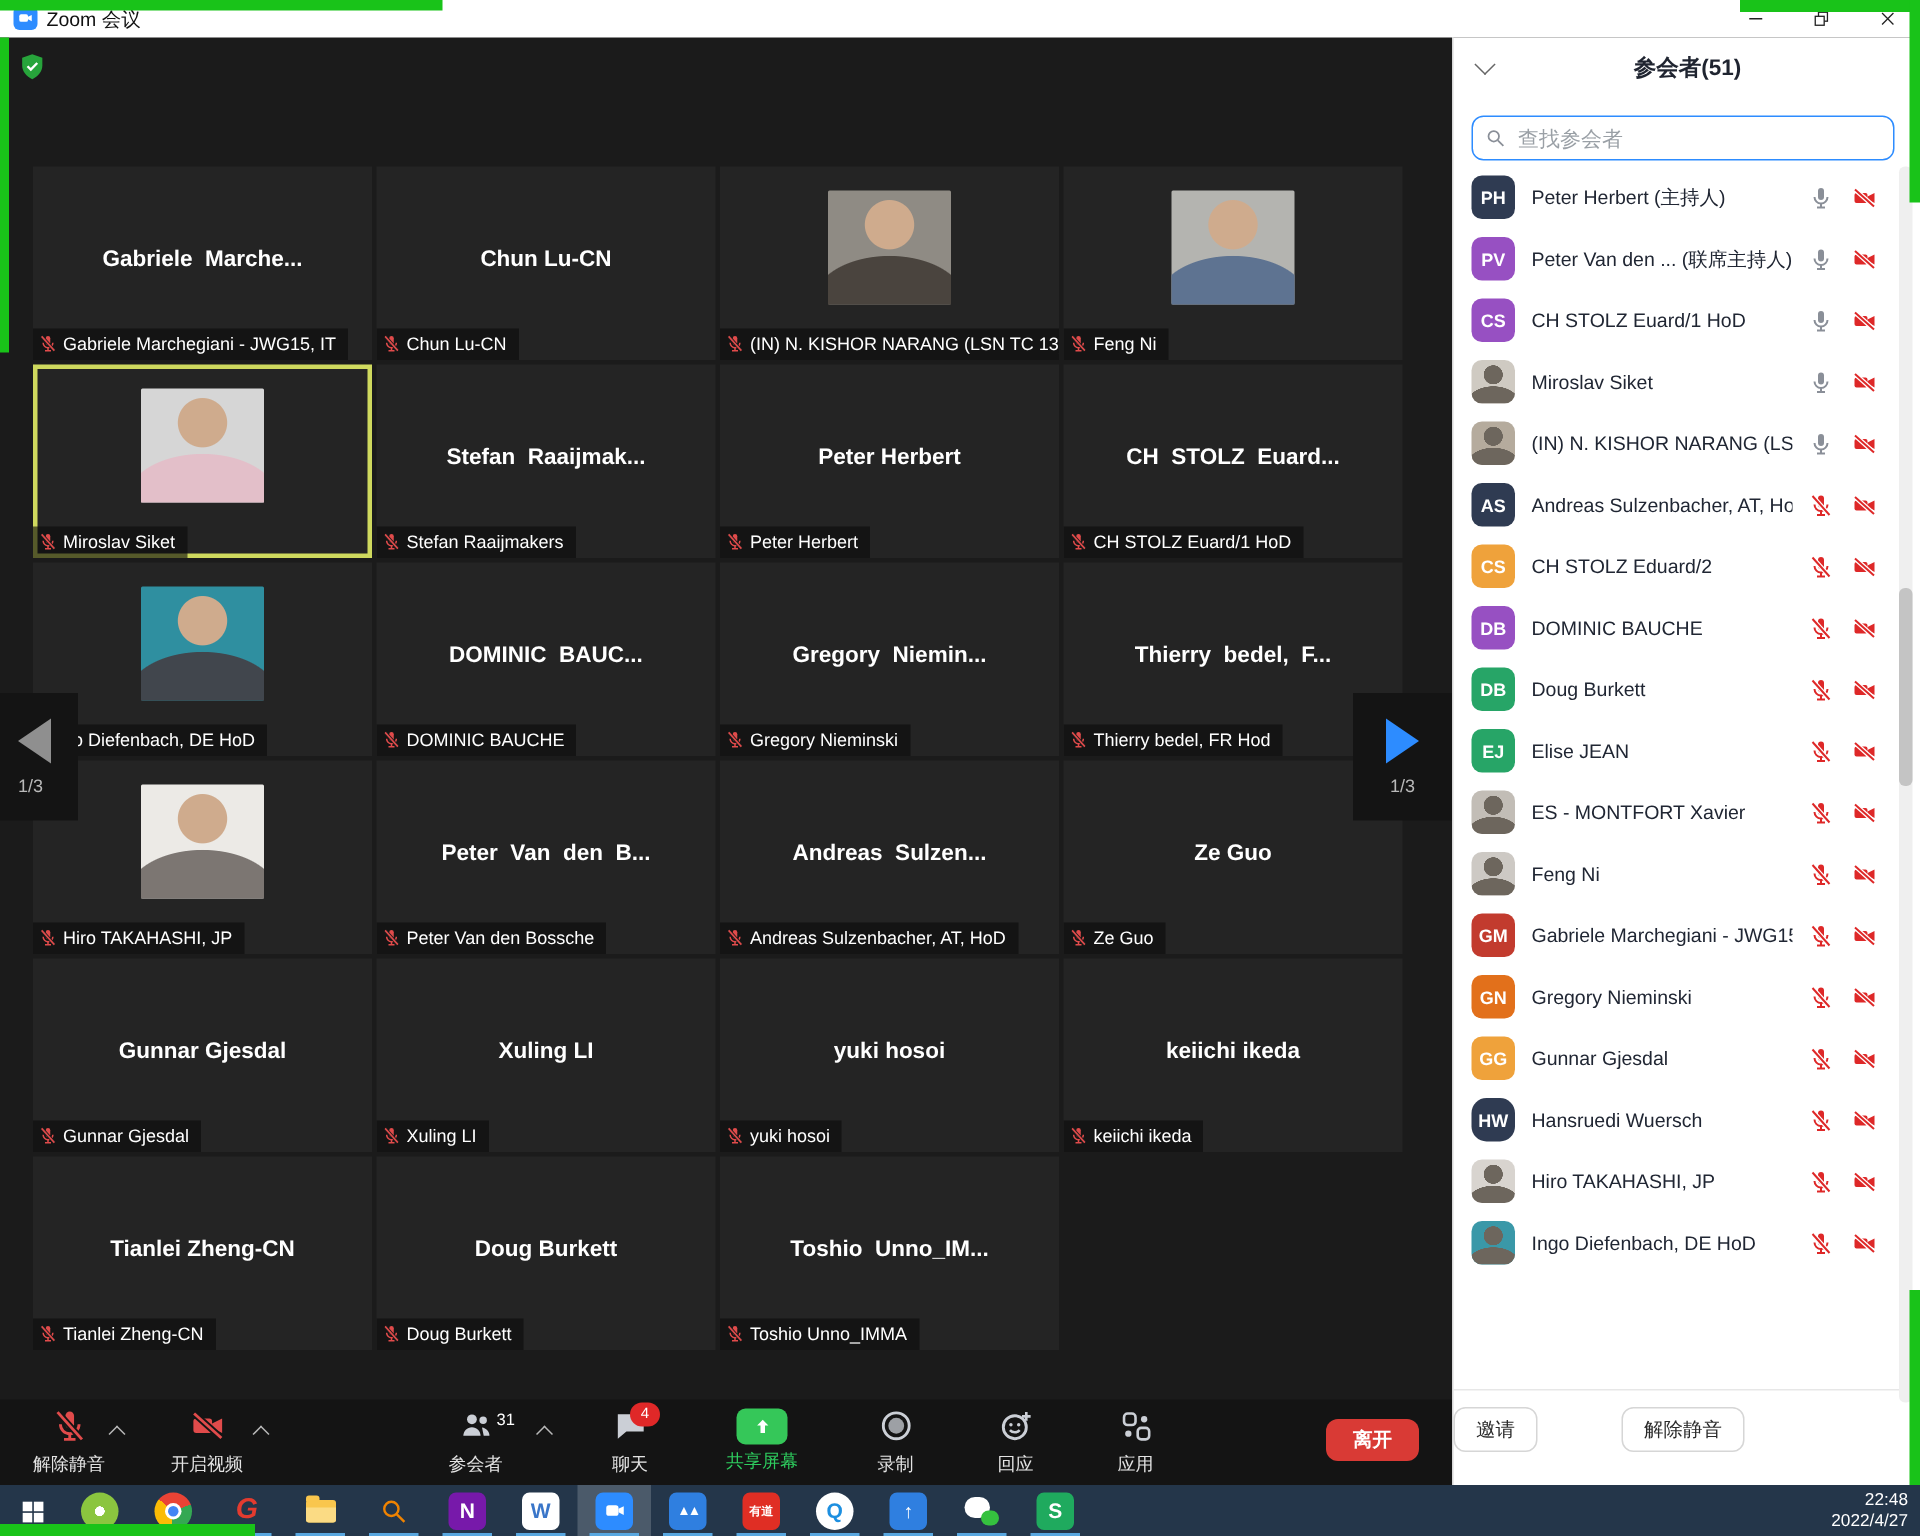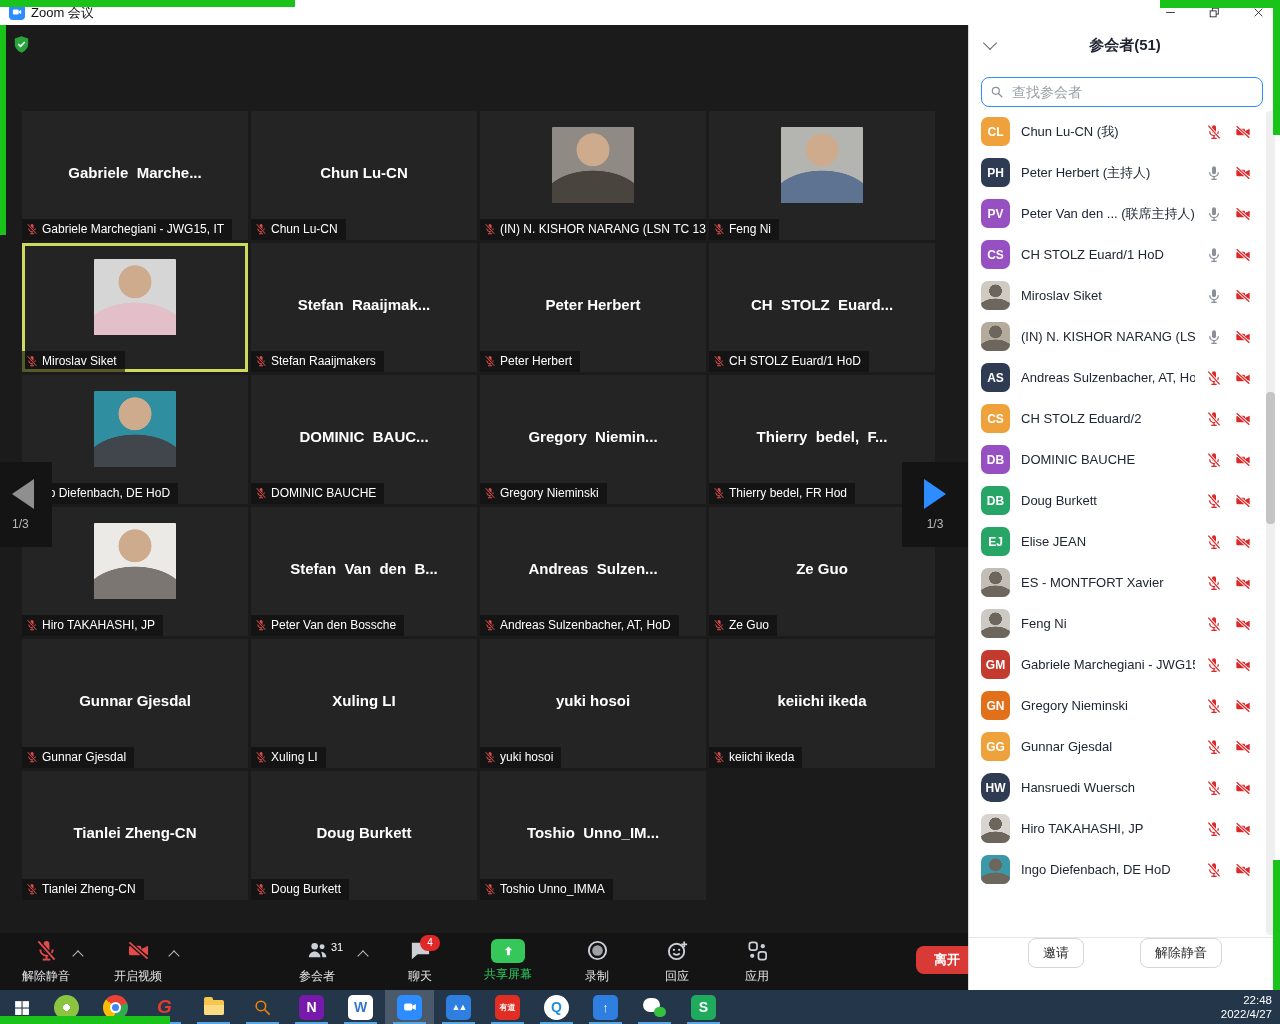--- a/index.html
+++ b/index.html
@@ -55,21 +55,21 @@
   .tb-btn svg.main{width:23px;height:23px;}
   .red{color:#e14b4b;} .gray{color:#cbcfd6;}
   .chev{position:absolute;width:7px;height:7px;border-left:1.5px solid #b9b9b9;border-top:1.5px solid #b9b9b9;transform:rotate(45deg);top:13px;}
   .cnt{position:absolute;top:2px;font-size:11px;color:#fff;}
   .badge{position:absolute;top:-4px;min-width:16px;height:16px;border-radius:8px;background:#e02828;color:#fff;
          font-size:10px;line-height:16px;text-align:center;padding:0 2px;}
   .share-box{width:34px;height:24px;margin:0 auto;background:#35c759;border-radius:6px;display:flex;align-items:center;justify-content:center;}
   .share-box svg{width:15px;height:15px;color:#fff;}
   .green-lbl{color:#2ecc5e !important;}
   .leavebtn{position:absolute;left:884px;top:13px;width:62px;height:28px;background:#d93a35;border:none;border-radius:8px;
-            color:#fff;font-size:13px;font-weight:bold;text-align:center;line-height:28px;margin-left:32px;}
+            color:#fff;font-size:13px;font-weight:bold;text-align:center;line-height:28px;}
 
   
   .panel{position:absolute;left:968px;top:25px;width:312px;height:965px;background:#fff;z-index:20;border-left:1px solid #d8d8d8;}
   .p-head{position:absolute;left:0;top:0;width:100%;height:42px;}
   .p-chev{position:absolute;left:16px;top:13px;width:9px;height:9px;border-left:1.8px solid #666;border-bottom:1.8px solid #666;transform:rotate(-45deg);}
   .p-title{position:absolute;left:0;top:11px;width:100%;text-align:center;font-size:15px;font-weight:bold;color:#1f2430;}
   .p-search{position:absolute;left:12px;top:52px;width:282px;height:30px;border:1.5px solid #2D8CFF;border-radius:8px;
             background:#fff;display:flex;align-items:center;padding:0 8px;box-sizing:border-box;gap:6px;}
   .p-search svg{width:14px;height:14px;color:#8a8f98;flex:0 0 auto;}
   .p-search input{border:none;outline:none;flex:1;font-size:14px;color:#333;font-family:inherit;background:transparent;}
@@ -85,22 +85,22 @@
       radial-gradient(ellipse 60% 38% at 50% 98%, #6d665d 98%, transparent 100%);}
   .pname{flex:1;font-size:13px;color:#202633;white-space:nowrap;overflow:hidden;}
   .picons{display:flex;align-items:center;gap:13px;flex:0 0 auto;}
   .picons svg{width:16px;height:16px;}
   .p-mic-on{color:#8a8f98;display:none;}
   .p-mic-off{color:#de2828;display:none;}
   .prow[data-mic="on"] .p-mic-on{display:inline-block;}
   .prow[data-mic="muted"] .p-mic-off{display:inline-block;}
   .p-cam{color:#de2828;}
 
-  .p-foot{position:absolute;left:0;bottom:22px;width:100%;border-top:1px solid #e7e7e7;
-          display:flex;justify-content:center;gap:56px;}
+  .p-foot{position:absolute;left:0;bottom:22px;width:100%;border-top:1px solid #e7e7e7;padding-top:11px;
+          display:flex;gap:56px;}
   .p-foot button{background:#fff;border:1px solid #d6d6d6;border-radius:8px;font-size:13px;color:#2b2b2b;
                  padding:5px 14px;font-family:inherit;}
 
   .scrolltrack{position:absolute;left:1266px;top:111px;width:9px;height:824px;background:#efefef;z-index:25;border-radius:4px;}
   .scrollthumb{position:absolute;left:1266px;top:392px;width:9px;height:132px;background:#c4c4c4;border-radius:4px;z-index:26;}
 
   
   .taskbar{position:absolute;left:0;top:990px;width:1280px;height:34px;background:#24364a;z-index:40;display:flex;align-items:center;}
   .tb-start{width:42px;height:34px;display:flex;align-items:center;justify-content:center;}
   .tb-start svg{width:17px;height:17px;color:#fff;}
@@ -379,21 +379,21 @@
     <div class="tile" data-mic="muted">
         <div class="t-photo" style="background: rgb(236, 234, 230); --shirt: #7c7672;"></div>
         <div class="t-label">
           <svg class="ic t-mic">
             <use href="#i-micoff"></use>
           </svg>
           <span>Hiro TAKAHASHI, JP</span>
         </div>
       </div>
     <div class="tile" data-mic="none">
-        <div class="t-center">Stefan  Van  den  B...</div>
+        <div class="t-center">Peter  Van  den  B...</div>
         <div class="t-label">
           <svg class="ic t-mic">
             <use href="#i-micoff"></use>
           </svg>
           <span>Peter Van den Bossche</span>
         </div>
       </div>
     <div class="tile" data-mic="muted">
         <div class="t-center">Andreas  Sulzen...</div>
         <div class="t-label">
@@ -551,32 +551,20 @@
     <span class="p-chev"></span>
     <div class="p-title">参会者(51)</div>
   </div>
   <div class="p-search">
     <svg>
         <use href="#i-search"></use>
       </svg>
     <input type="text" placeholder="查找参会者" style="">
   </div>
   <div class="plist">
-    <div class="prow" data-mic="muted" data-avatar="initials">
-        <span class="pav" style="background: rgb(239, 162, 59);">CL</span>
-        <span class="pname">Chun Lu-CN (我)</span>
-        <span class="picons">
-          <svg class="p-mic-off">
-            <use href="#i-micoff"></use>
-          </svg>
-          <svg class="p-cam">
-            <use href="#i-camoff"></use>
-          </svg>
-        </span>
-      </div>
     <div class="prow" data-mic="on" data-avatar="initials">
         <span class="pav" style="background: rgb(47, 59, 82);">PH</span>
         <span class="pname">Peter Herbert (主持人)</span>
         <span class="picons">
           <svg class="p-mic-on">
             <use href="#i-mic"></use>
           </svg>
           <svg class="p-cam">
             <use href="#i-camoff"></use>
           </svg>

